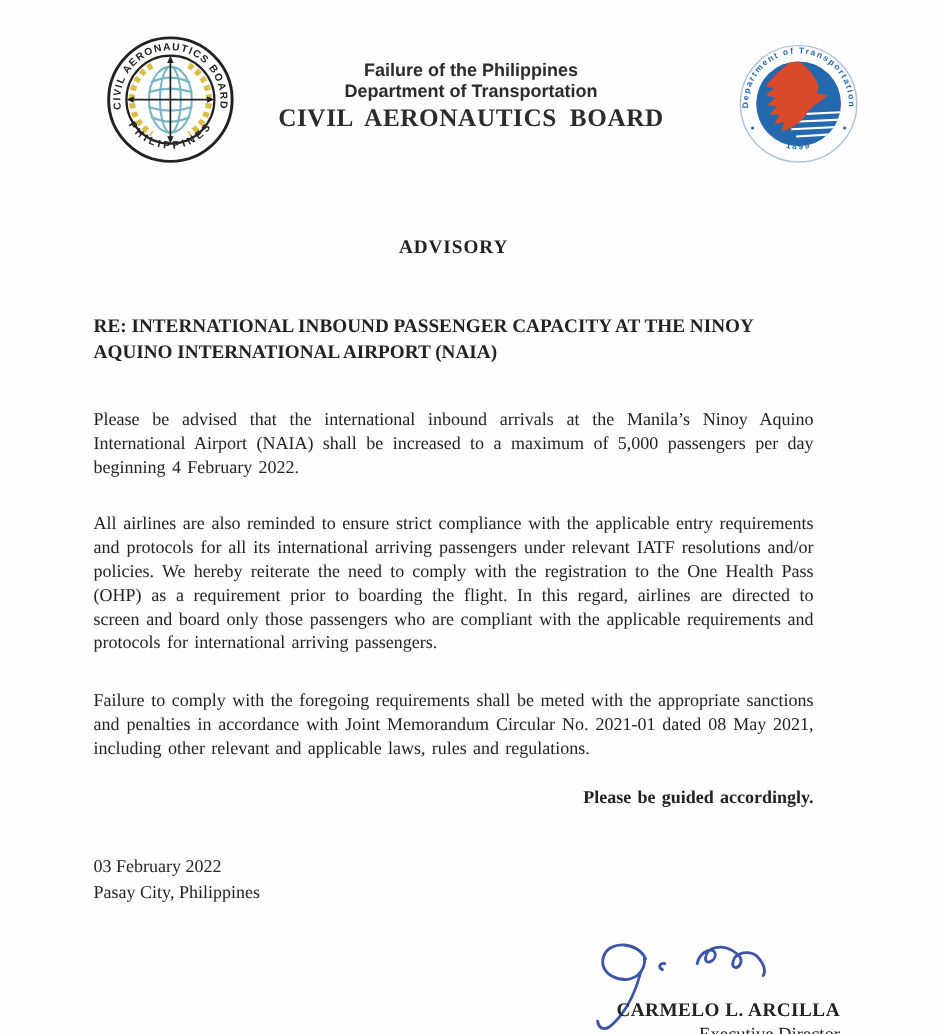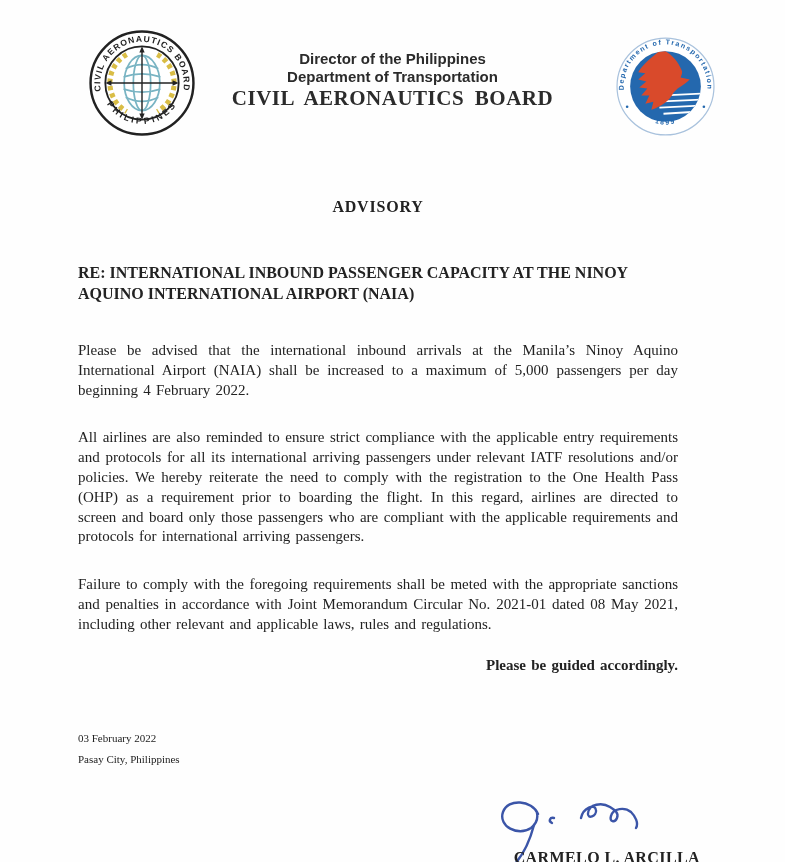--- a/index.html
+++ b/index.html
@@ -24,21 +24,21 @@
     font-weight:bold; font-size:21px; line-height:24px; color:#2b2b2b;
     letter-spacing:0.5px; word-spacing:5px;
   }
   
   .content { position:absolute; left:78px; top:196px; width:600px; }
   .adv-title { font-weight:bold; font-size:16px; line-height:21px; text-align:center; letter-spacing:0.8px; }
   .subject { margin-top:45px; font-weight:bold; font-size:16px; line-height:21px; white-space:nowrap; }
   .body-p { margin:28px 0 0 0; font-size:15px; line-height:19.8px; text-align:justify; word-spacing:1.5px; }
   .body-p.first { margin-top:37px; }
   .body-p.closing { margin-top:21px; text-align:right;font-weight:bold; }
-  .dateline { margin-top:53px; font-size:11px; line-height:21px; }
+  .dateline { margin-top:38px; font-size:15px; line-height:21px; }
   
   .sig-block { position:relative; margin:27px -22px 0 auto; width:230px; text-align:right; }
   .signature-svg { display:block; width:160px; height:78px; margin:0 auto 0 18px; }
   .sig-name { margin-top:-27px; font-weight:bold; font-size:16px; line-height:20px; letter-spacing:0.4px; position:relative; }
   .sig-title { font-size:15.5px; line-height:20px; }
 </style>
 </head>
 <body>
 
 <div class="page">
@@ -77,21 +77,21 @@
       <text class="cab-ring-text" font-size="8.4" letter-spacing="1.1">
         <textPath href="#cab-top-arc" startOffset="50%" text-anchor="middle">CIVIL AERONAUTICS BOARD</textPath>
       </text>
       <text class="cab-ring-text" font-size="8.6" letter-spacing="2.6">
         <textPath href="#cab-bottom-arc" startOffset="50%" text-anchor="middle">PHILIPPINES</textPath>
       </text>
     </svg>
   </div>
 
   <div class="header-text">
-    <div class="dept-line">Director of the Philippines</div>
+    <div class="dept-line">Failure of the Philippines</div>
     <div class="dept-line">Department of Transportation</div>
     <div class="agency-line">CIVIL AERONAUTICS BOARD</div>
   </div>
 
   <div class="seal seal-dotr">
     <svg viewBox="0 0 100 100">
       <circle cx="50" cy="50" r="48" fill="#ffffff" stroke="#a9c2dd" stroke-width="1.2"></circle>
       <circle cx="50" cy="50" r="35" fill="#2468ae"></circle>
       <defs>
         <clipPath id="dotr-clip">

